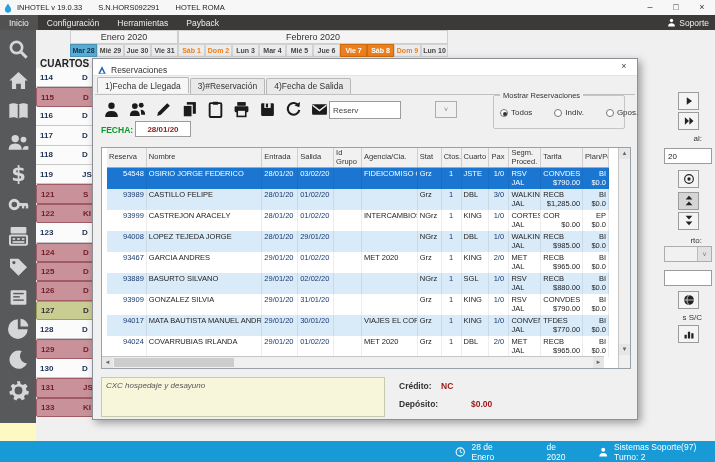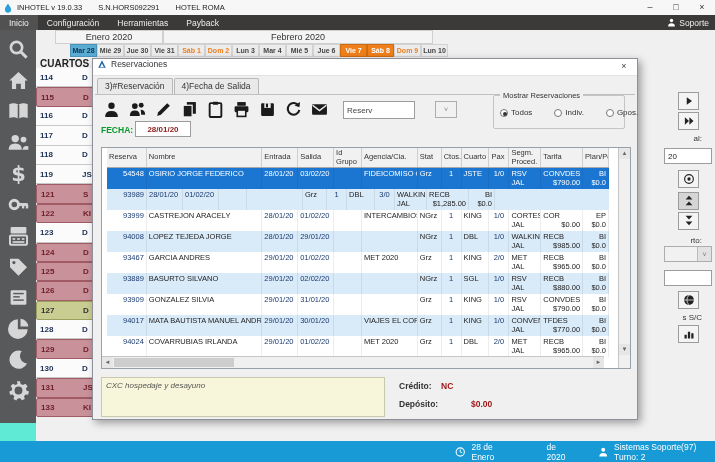--- a/index.html
+++ b/index.html
@@ -1,18 +1,18 @@
 <!DOCTYPE html>
 <html><head>
 <meta charset="utf-8">
 <style>
   * { margin:0; padding:0; box-sizing:border-box; }
   html,body { background:#d8d8d8; }
   body { font-family:"Liberation Sans","DejaVu Sans",sans-serif; }
-  .window { position:relative; width:715px; height:462px; background:#5eead4;
+  .window { position:relative; width:715px; height:462px; background:#fef9c3;
             outline:1px solid #9a9a9a; overflow:hidden; margin:0 auto; }
   svg { display:block; }
   .icon svg { width:100%; height:100%; }
 
   
   .titlebar { position:absolute; left:0; top:0; width:100%; height:15px; background:#f7f7f7;
               display:flex; align-items:center; font-size:7.5px; color:#222; }
   .titlebar .icon { width:10px; height:10px; margin:0 4px 0 3px; }
   .titlebar .tseg { margin-right:16px; white-space:nowrap; }
   .wincontrols { margin-left:auto; display:flex; }
@@ -28,21 +28,21 @@
 
   
   .sidebar { position:absolute; left:0; top:30px; width:36px; height:393px; background:#58595b;
              display:flex; flex-direction:column; align-items:center; padding-top:4px; }
   .side-btn { width:28px; height:31px; display:flex; align-items:center; justify-content:center; color:#d6d6d6; }
   .side-btn .icon { width:21px; height:21px; }
 
   
   .main { position:absolute; left:36px; top:30px; right:0; bottom:21px; background:#f0f0f0; }
   .counter { position:absolute; left:6px; top:2px; width:58px; font-size:7.5px; color:#c23a3a; text-align:right; }
-  .months { position:absolute; left:19px; top:0; height:14px; display:flex; }
+  .months { position:absolute; left:34px; top:0; height:14px; display:flex; }
   .month { height:14px; background:#f4f4f4; border:1px solid #cfcfcf; font-size:9px; color:#333;
            display:flex; align-items:center; justify-content:center; }
   .days { position:absolute; left:34px; top:14px; height:14px; display:flex; }
   .day { width:27px; height:13px; margin-right:0; background:#ececec; border:1px solid #d2d2d2;
          font-size:7px; font-weight:bold; color:#444; display:flex; align-items:center; justify-content:center; }
   .day.today { background:#58abd3; border-color:#4a94ba; color:#15324e; }
   .day.weekend-text { color:#ee7f1c; }
   .day.weekend-bg { background:#ee7f1c; border-color:#d06c10; color:#fff; }
   .rooms-header { position:absolute; left:4px; top:28px; font-size:10px; font-weight:bold; color:#222; }
   .rooms { position:absolute; left:0; top:38px; width:120px; }
@@ -66,33 +66,33 @@
               font-size:8px; color:#222; padding:0 3px; font-family:inherit; }
   .rp-combo { position:absolute; left:24px; width:48px; height:16px; background:#f1f1f1; border:1px solid #adadad;
               display:flex; align-items:center; justify-content:flex-end; }
   .rp-combo .arr { width:14px; height:14px; background:#e2e2e2; border-left:1px solid #bbb; font-size:7px;
                    color:#777; display:flex; align-items:center; justify-content:center; }
 
   
   .dialog { position:absolute; left:92px; top:58px; width:546px; height:362px; background:#f0f0f0;
             border:1px solid #8d9097; box-shadow:3px 3px 8px rgba(0,0,0,0.35); }
   .dlg-titlebar { position:absolute; left:0; top:0; width:100%; height:17px; background:#fff;
-                  border-bottom:1px solid #e3e3e3; display:flex; align-items:flex-start; }
+                  border-bottom:1px solid #e3e3e3; display:flex; align-items:flex-end; }
   .dlg-titlebar .icon { width:10px; height:10px; margin:0 4px; }
   .dlg-title { font-size:8.5px; color:#333; }
   .dlg-close { margin-left:auto; width:26px; height:16px; text-align:center; line-height:15px; font-size:9px; color:#444; }
   .tabs { position:absolute; left:4px; top:19px; height:16px; display:flex; }
   .tab { font-size:8.5px; color:#333; padding:2px 7px 1px; border:1px solid #b8b8b8; border-bottom:none;
          background:#e9e9e9; border-radius:2px 2px 0 0; margin-right:1px; }
   .tab.active { background:#f6f6f6; position:relative; top:-1px; padding-top:3px; }
   .tabline { position:absolute; left:2px; right:2px; top:35px; border-top:1px solid #c0c0c0; }
   .dlg-toolbar { position:absolute; left:8px; top:40px; height:22px; display:flex; gap:6px; }
   .tb-btn { width:20px; height:20px; display:flex; align-items:center; justify-content:center; color:#1b1b1b; }
   .tb-btn .icon { width:17px; height:17px; }
-  .reserv-input { position:absolute; left:250px; top:42px; width:72px; height:17px; background:#fff;
+  .reserv-input { position:absolute; left:236px; top:42px; width:72px; height:17px; background:#fff;
                   border:1px solid #9c9c9c; font-size:8px; color:#444; padding:8px 3px; font-family:inherit; }
   .reserv-combo { position:absolute; left:342px; top:42px; width:22px; height:17px; background:#f1f1f1;
                   border:1px solid #adadad; display:flex; align-items:center; justify-content:center;
                   font-size:7px; color:#888; }
   .showgroup { position:absolute; left:400px; top:36px; width:132px; height:34px; border:1px solid #c4c4c4;
                border-radius:2px; }
   .showgroup .legend { position:absolute; left:6px; top:-5px; background:#f0f0f0; padding:0 3px; font-size:7.5px; color:#333; }
   .radios { position:absolute; left:6px; top:12px; display:flex; gap:22px; }
   .radio-opt { display:flex; align-items:center; gap:3px; font-size:8px; color:#333; }
   .radio-dot { width:8px; height:8px; border:1px solid #777; border-radius:50%; background:#fff; position:relative; }
@@ -459,20 +459,21 @@
       <span class="icon">
           <svg viewBox="0 0 16 16">
             <path d="M8 2 L14 14 L2 14Z" fill="#1e63b0"></path>
             <path d="M8 7 L11 13 L5 13Z" fill="#fff"></path>
           </svg>
         </span>
       <span class="dlg-title">Reservaciones</span>
       <span class="dlg-close">×</span>
     </div>
     <div class="tabs" id="dlg-tabs">
+        <span class="tab active">1)Fecha de Llegada</span>
         <span class="tab">3)#Reservación</span>
         <span class="tab">4)Fecha de Salida</span>
       </div>
     <div class="tabline"></div>
     <div class="dlg-toolbar" id="dlg-toolbar">
         <span class="tb-btn">
           <span class="icon">
             <svg viewBox="0 0 16 16">
               <circle cx="8" cy="4.5" r="3" fill="currentColor"></circle>
               <path d="M2 15Q2 9.5 8 9.5Q14 9.5 14 15Z" fill="currentColor"></path>
@@ -598,20 +599,21 @@
                 <span class="sub">CONVDES</span>
                 <span class="sub amt num">$790.00</span>
               </span>
               <span class="td" style="width:26px">
                 <span class="sub amt">BI</span>
                 <span class="sub amt num">$0.0</span>
               </span>
             </div>
             <div class="trow alt">
               <span class="td num r" style="width:40px">93989</span>
+              <span class="td" style="width:116px">CASTILLO FELIPE</span>
               <span class="td num" style="width:36px">28/01/20</span>
               <span class="td num" style="width:36px">01/02/20</span>
               <span class="td" style="width:28px"></span>
               <span class="td" style="width:56px"></span>
               <span class="td" style="width:24px">Grz</span>
               <span class="td c num" style="width:20px">1</span>
               <span class="td" style="width:28px">DBL</span>
               <span class="td c num" style="width:20px">3/0</span>
               <span class="td" style="width:32px">
                 <span class="sub">WALKIN</span>

